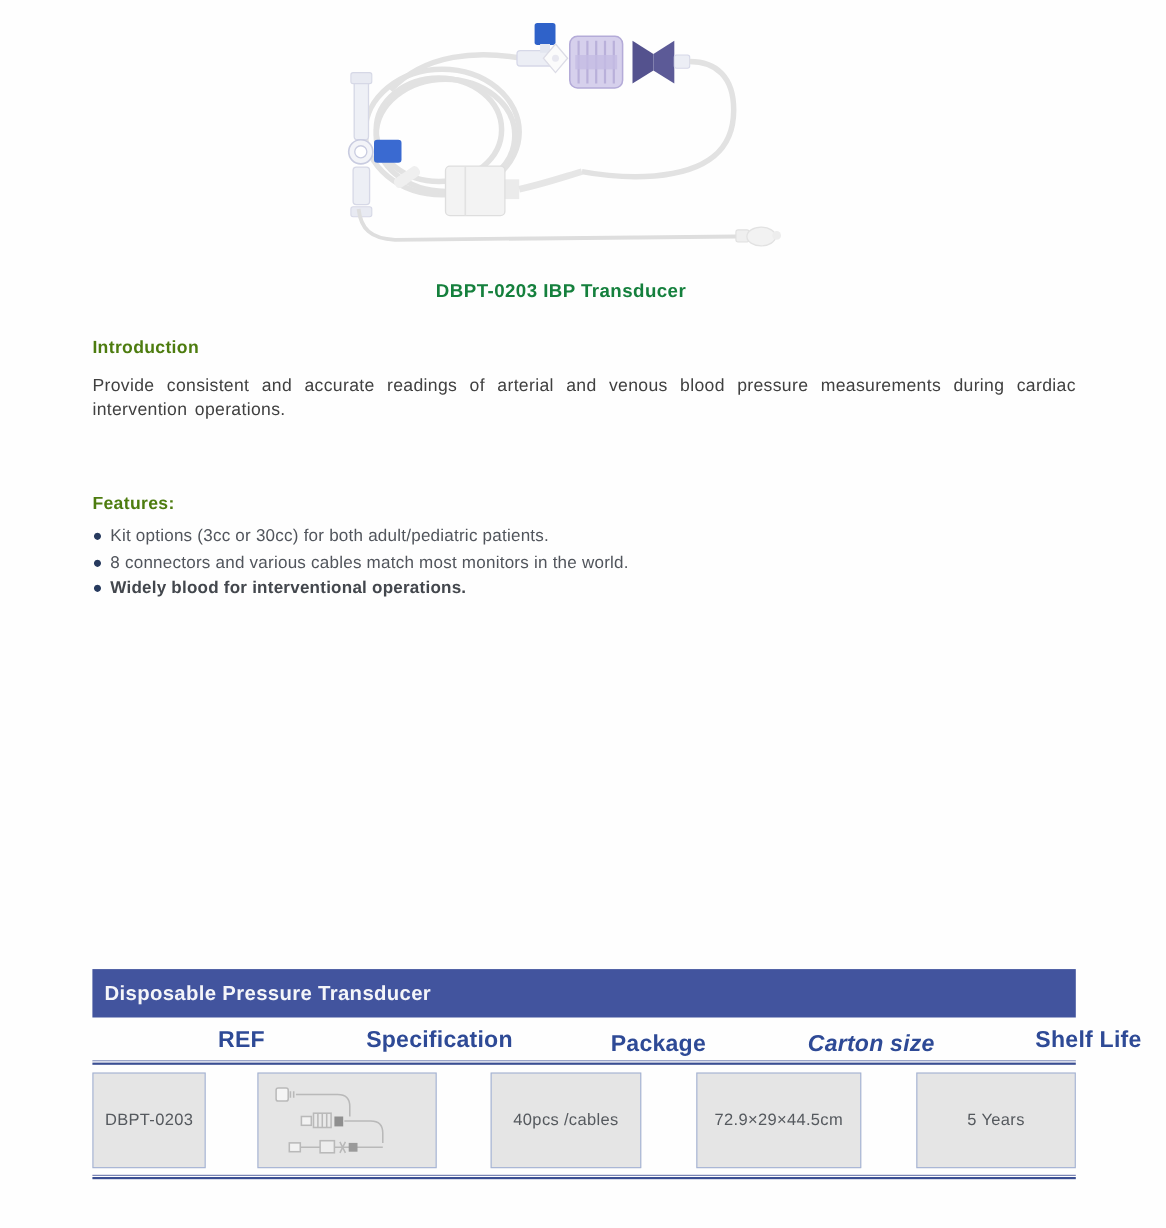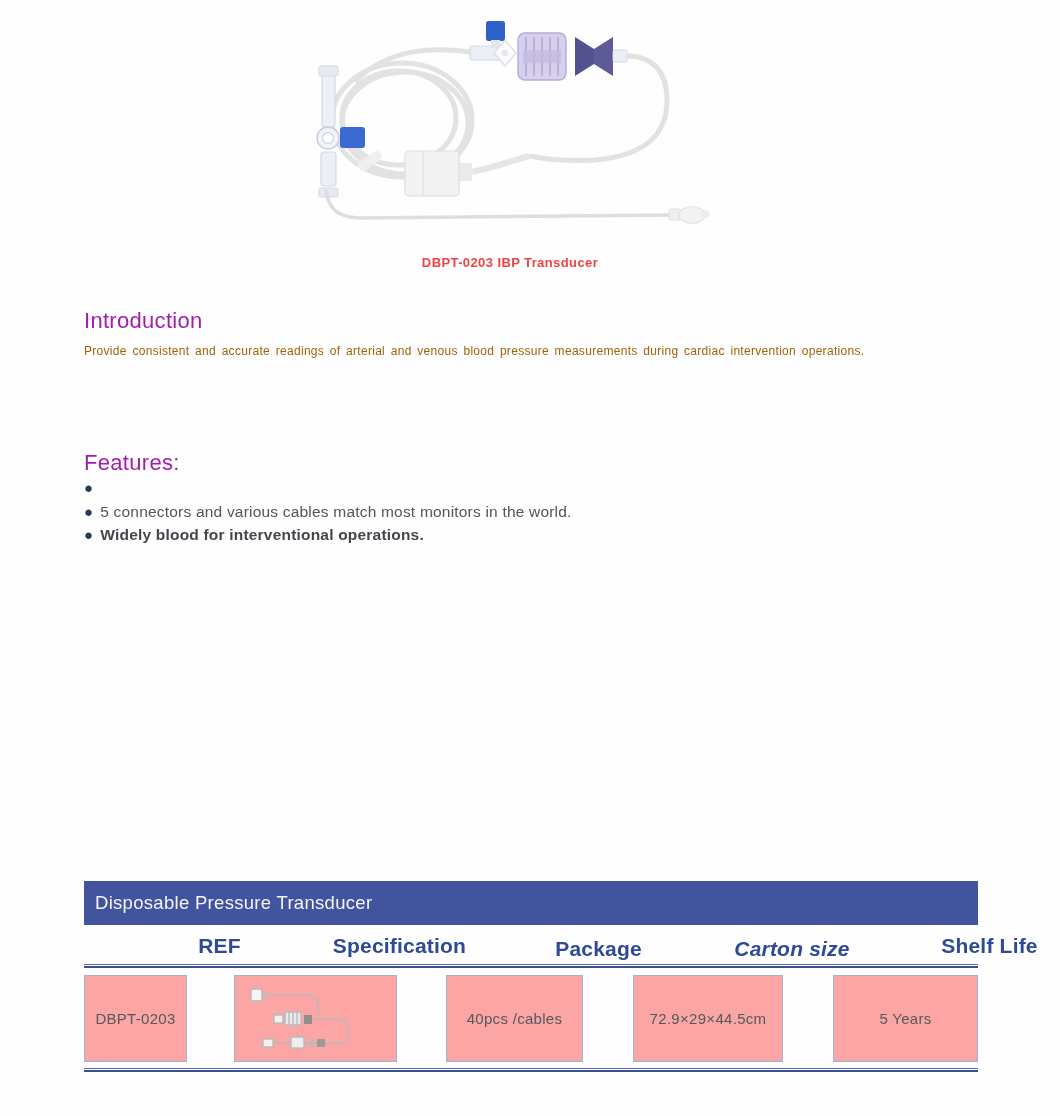--- a/index.html
+++ b/index.html
@@ -9,31 +9,31 @@
     color:#54585f;overflow:hidden;
   }
   .abs{position:absolute;}
 
   
   .photo{left:295px;top:10px;width:435px;height:232px;}
 
   
   .caption{
     left:0;top:255px;width:1020px;text-align:center;
-    color:#ef4444;font-size:13px;font-weight:600;letter-spacing:.4px;
+    color:#15803d;font-size:17px;font-weight:600;letter-spacing:.4px;
   }
 
   
   .sec-heading{
-    color:#a21caf;font-size:22px;font-weight:normal;letter-spacing:.3px;
+    color:#4d7c0f;font-size:16px;font-weight:bold;letter-spacing:.3px;
   }
   .intro-heading{left:84px;top:308px;}
   .intro-body{
     left:84px;top:340px;width:894px;
-    font-size:12px;line-height:22px;text-align:justify;color:#a16207;
+    font-size:16px;line-height:22px;text-align:justify;color:#404040;
     letter-spacing:.3px;word-spacing:2px;
   }
   .features-heading{left:84px;top:450px;}
   .features-list{
     left:84px;top:476px;width:894px;list-style:none;margin:0;padding:0;
   }
   .features-list li{
     font-size:15.5px;line-height:23.5px;color:#51555c;letter-spacing:.2px;
     display:flex;align-items:flex-start;
   }
@@ -41,37 +41,37 @@
     color:#273a5e;font-size:15px;margin-right:7px;line-height:23.5px;
   }
   .features-list li.bold{font-weight:bold;color:#43474d;}
 
   
   .tbl-band{
     left:84px;top:881px;width:894px;height:44px;background:#42549e;
     display:flex;align-items:center;
   }
   .tbl-band .band-title{
-    color:#f4f5f9;font-size:18.5px;font-weight:normal;letter-spacing:.3px;
+    color:#f4f5f9;font-size:18.5px;font-weight:bold;letter-spacing:.3px;
     padding-left:11px;
   }
   .tbl-headrow{left:84px;top:934px;width:894px;height:28px;}
   .tbl-headrow .col-h{
     position:absolute;top:0;text-align:center;
     color:#2e4a96;font-size:21px;font-weight:bold;letter-spacing:.2px;
   }
   .rule{left:84px;width:894px;}
   .rule .l1{height:1px;background:#5b6aa5;}
   .rule .l2{height:1px;background:#ffffff;}
   .rule .l3{height:2px;background:#3a4e92;}
   .rule-top{top:964px;}
   .rule-bottom{top:1068px;}
 
   .cell{
-    position:absolute;top:975px;height:87px;background:#fca5a5;
+    position:absolute;top:975px;height:87px;background:#e5e5e5;
     border:1px solid #a3b2d4;box-sizing:border-box;
     display:flex;align-items:center;justify-content:center;
     font-size:15px;color:#55595e;letter-spacing:.3px;
   }
   .c1{left:84px;width:103px;}
   .c2{left:234px;width:163px;}
   .c3{left:446px;width:137px;}
   .c4{left:633px;width:150px;}
   .c5{left:833px;width:145px;}
 
@@ -152,24 +152,25 @@
 
 <div class="abs caption">DBPT-0203 IBP Transducer</div>
 
 <h2 class="abs sec-heading intro-heading" style="margin:0">Introduction</h2>
 <p class="abs intro-body" style="margin:0">Provide consistent and accurate readings of arterial and venous blood pressure measurements during cardiac intervention operations.</p>
 
 <h2 class="abs sec-heading features-heading" style="margin:0">Features:</h2>
 <ul class="abs features-list">
   <li>
     <span class="dot">●</span>
+    <span>Kit options (3cc or 30cc) for both adult/pediatric patients.</span>
   </li>
   <li>
     <span class="dot">●</span>
-    <span>5 connectors and various cables match most monitors in the world.</span>
+    <span>8 connectors and various cables match most monitors in the world.</span>
   </li>
   <li class="bold">
     <span class="dot">●</span>
     <span>Widely blood for interventional operations.</span>
   </li>
 </ul>
 
 <div class="abs tbl-band">
   <span class="band-title">Disposable Pressure Transducer</span>
 </div>

